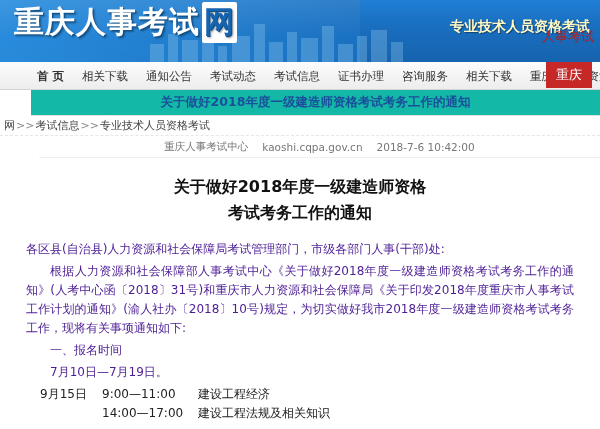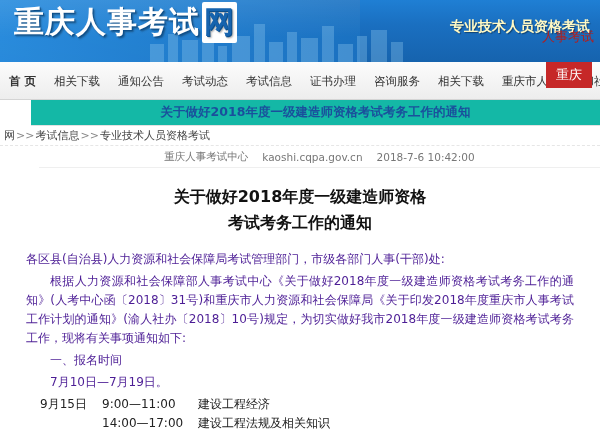--- a/index.html
+++ b/index.html
@@ -69,26 +69,26 @@
     font-size: 14px;
     font-weight: bold;
     color: #fff9c4;
     text-shadow: 1px 1px 1px rgba(0,0,0,.4);
     white-space: nowrap;
   }
 
   
   .nav {
     position: relative;
-    height: 38px;
+    height: 28px;
     background: linear-gradient(180deg, #fcfcfc 0%, #ededed 100%);
     border-bottom: 1px solid #d4d4d4;
     display: flex;
     align-items: center;
-    padding-left: 0;
+    padding-left: 28px;
     font-size: 11.5px;
   }
   .nav a {
     color: #333;
     text-decoration: none;
     padding: 0 9px;
     line-height: 26px;
     white-space: nowrap;
   }
   .nav a:first-child { font-weight: bold; }

